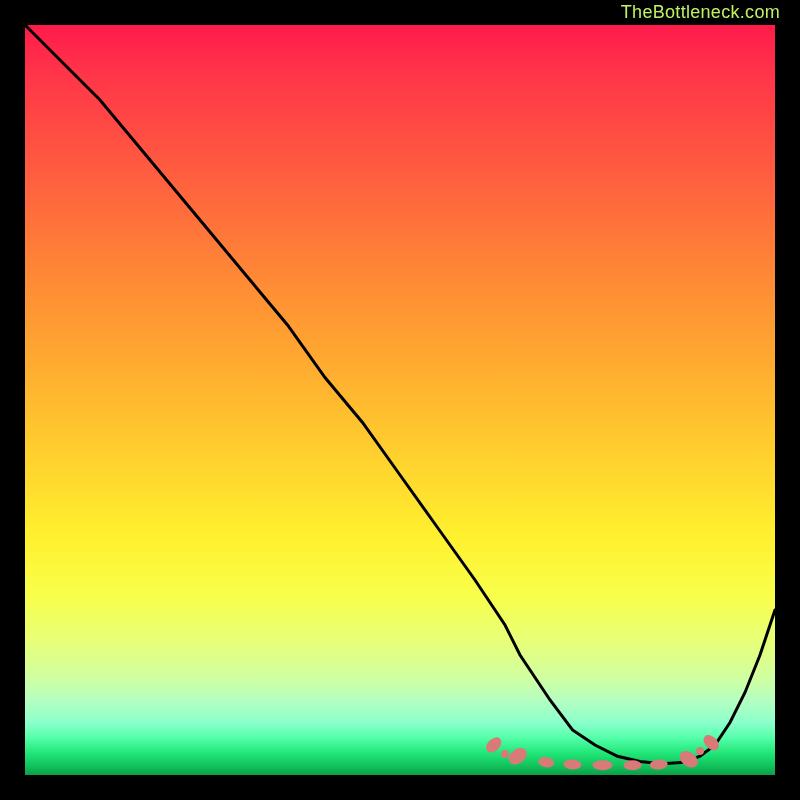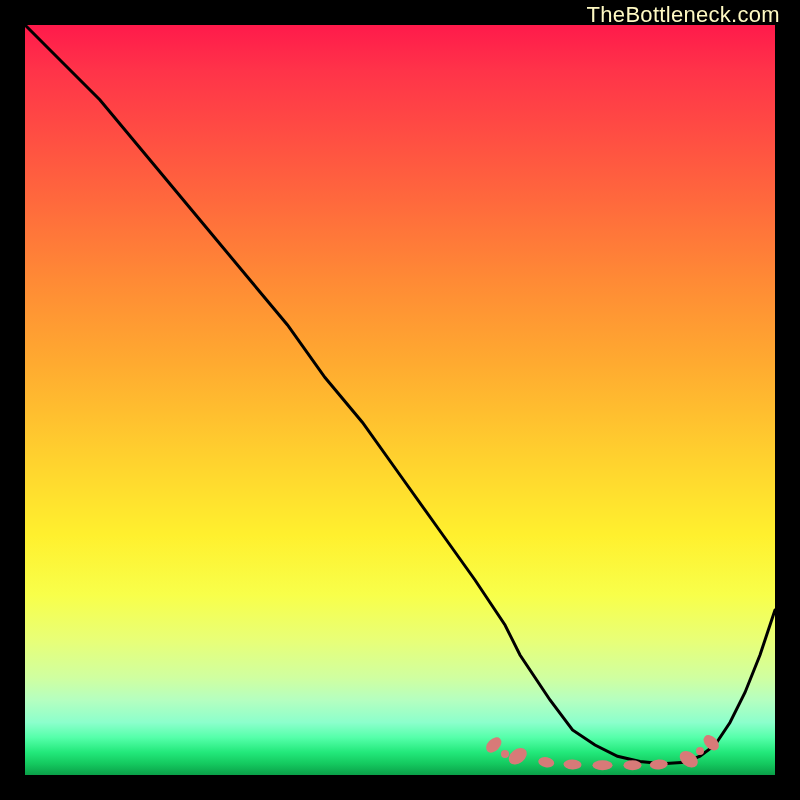--- a/index.html
+++ b/index.html
@@ -16,22 +16,22 @@
     top: 0;
     left: 0;
     width: 800px;
     height: 800px;
     background: #000;
   }
   .watermark {
     position: absolute;
     top: 2px;
     right: 20px;
-    color: #fef9c3;
-    font-size: 22px;
+    color: #bef264;
+    font-size: 18px;
     font-weight: 500;
     letter-spacing: 0.3px;
     z-index: 5;
   }
   .plot-area {
     position: absolute;
     left: 25px;
     top: 25px;
     width: 750px;
     height: 750px;

